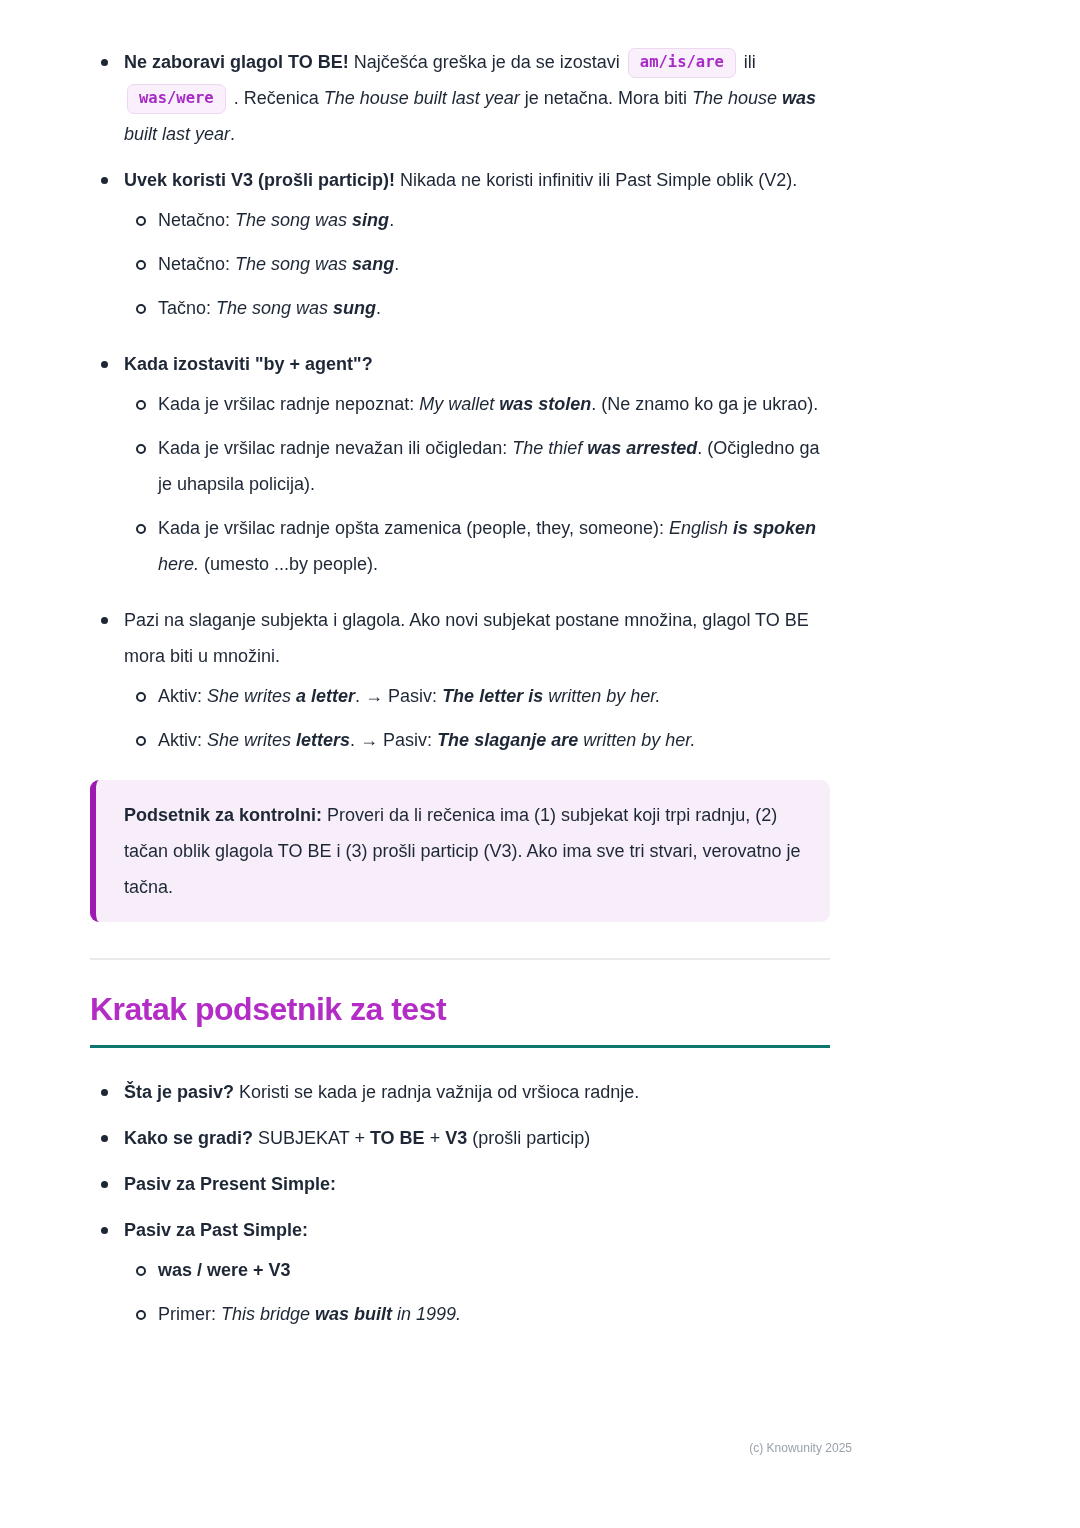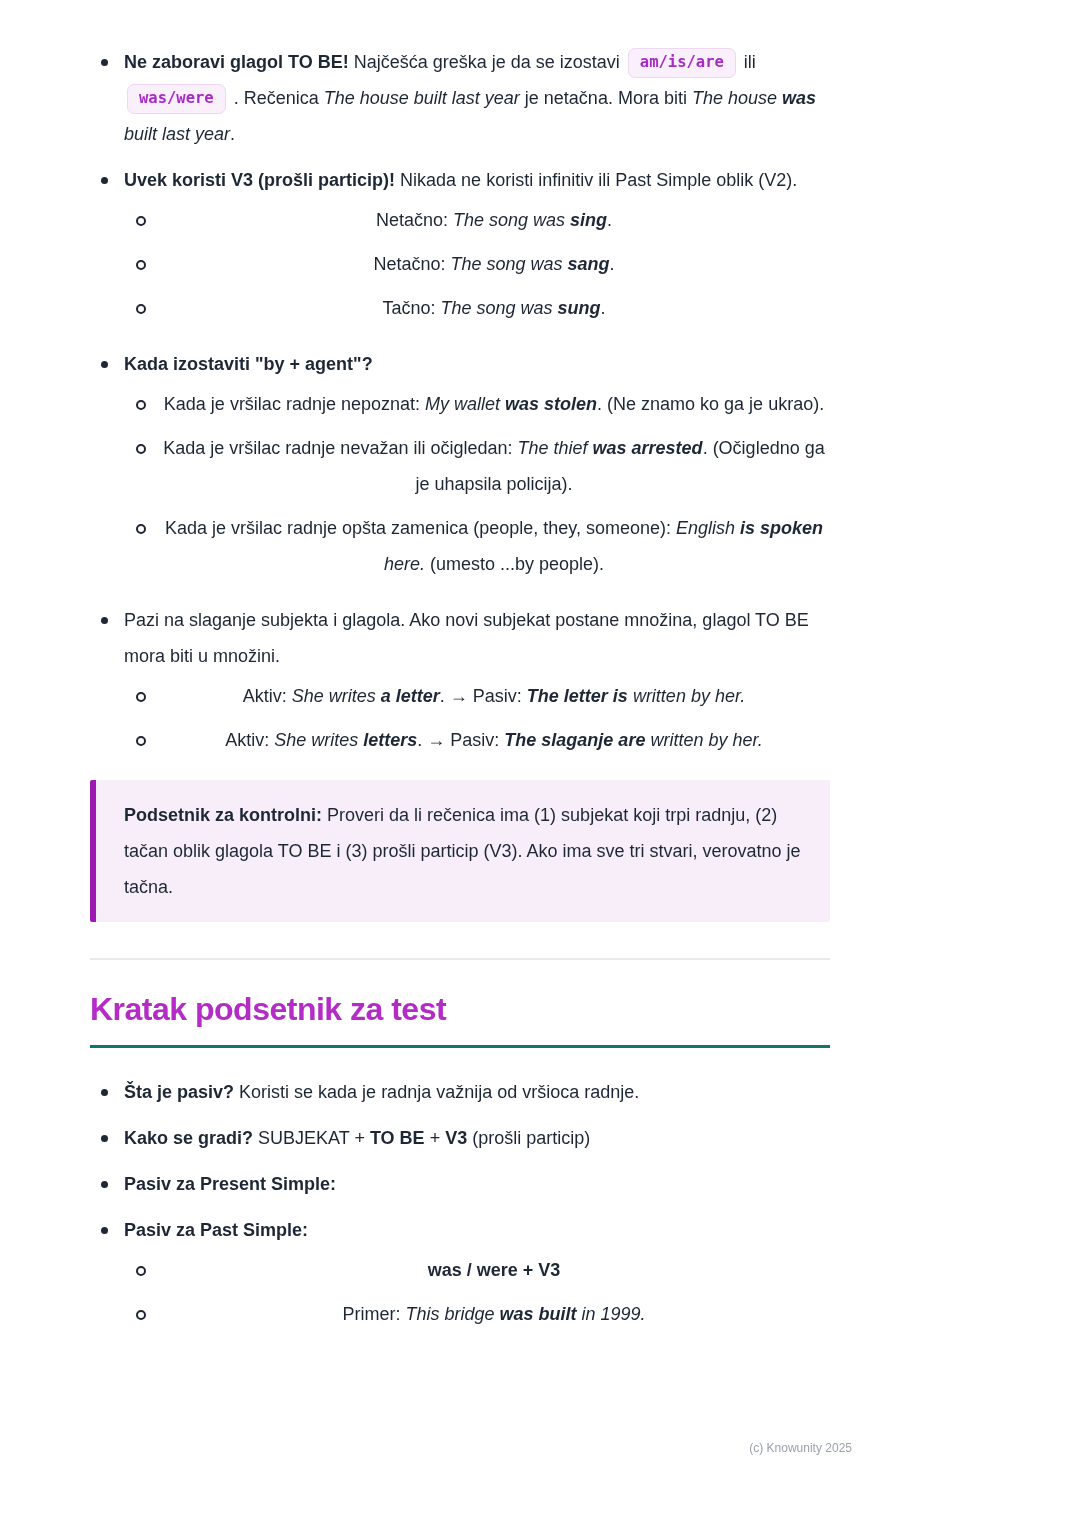--- a/index.html
+++ b/index.html
@@ -35,21 +35,20 @@
     margin-bottom:10px;
   }
   .l1 > li::before {
     content:"";
     position:absolute; left:11px; top:15px;
     width:7px; height:7px; border-radius:50%;
     background:#1e2736;
   }
   .l2 {
     margin:4px 0 20px 0;
-    text-align:center;
   }
   .l2 > li {
     position:relative;
     padding-left:34px;
     margin-bottom:8px;
   }
   .l2 > li::before {
     content:"";
     position:absolute; left:12px; top:14px;
     width:6px; height:6px; border-radius:50%;
@@ -70,21 +69,21 @@
     border-radius:7px;
     padding:3px 11px 4px;
     margin:0 3px;
     vertical-align:baseline;
     position:relative; top:-1px;
   }
   .callout {
     margin-top:22px;
     background:#f7eefa;
     border-left:6px solid #9c1ab1;
-    border-radius:2px;
+    border-radius:9px;
     padding:17px 28px;
   }
   .callout p { margin:0; }
   .divider {
     border:none;
     border-top:2px solid #e9e9ec;
     margin:36px 0 0 0;
   }
   .section-heading {
     margin-top:26px;

